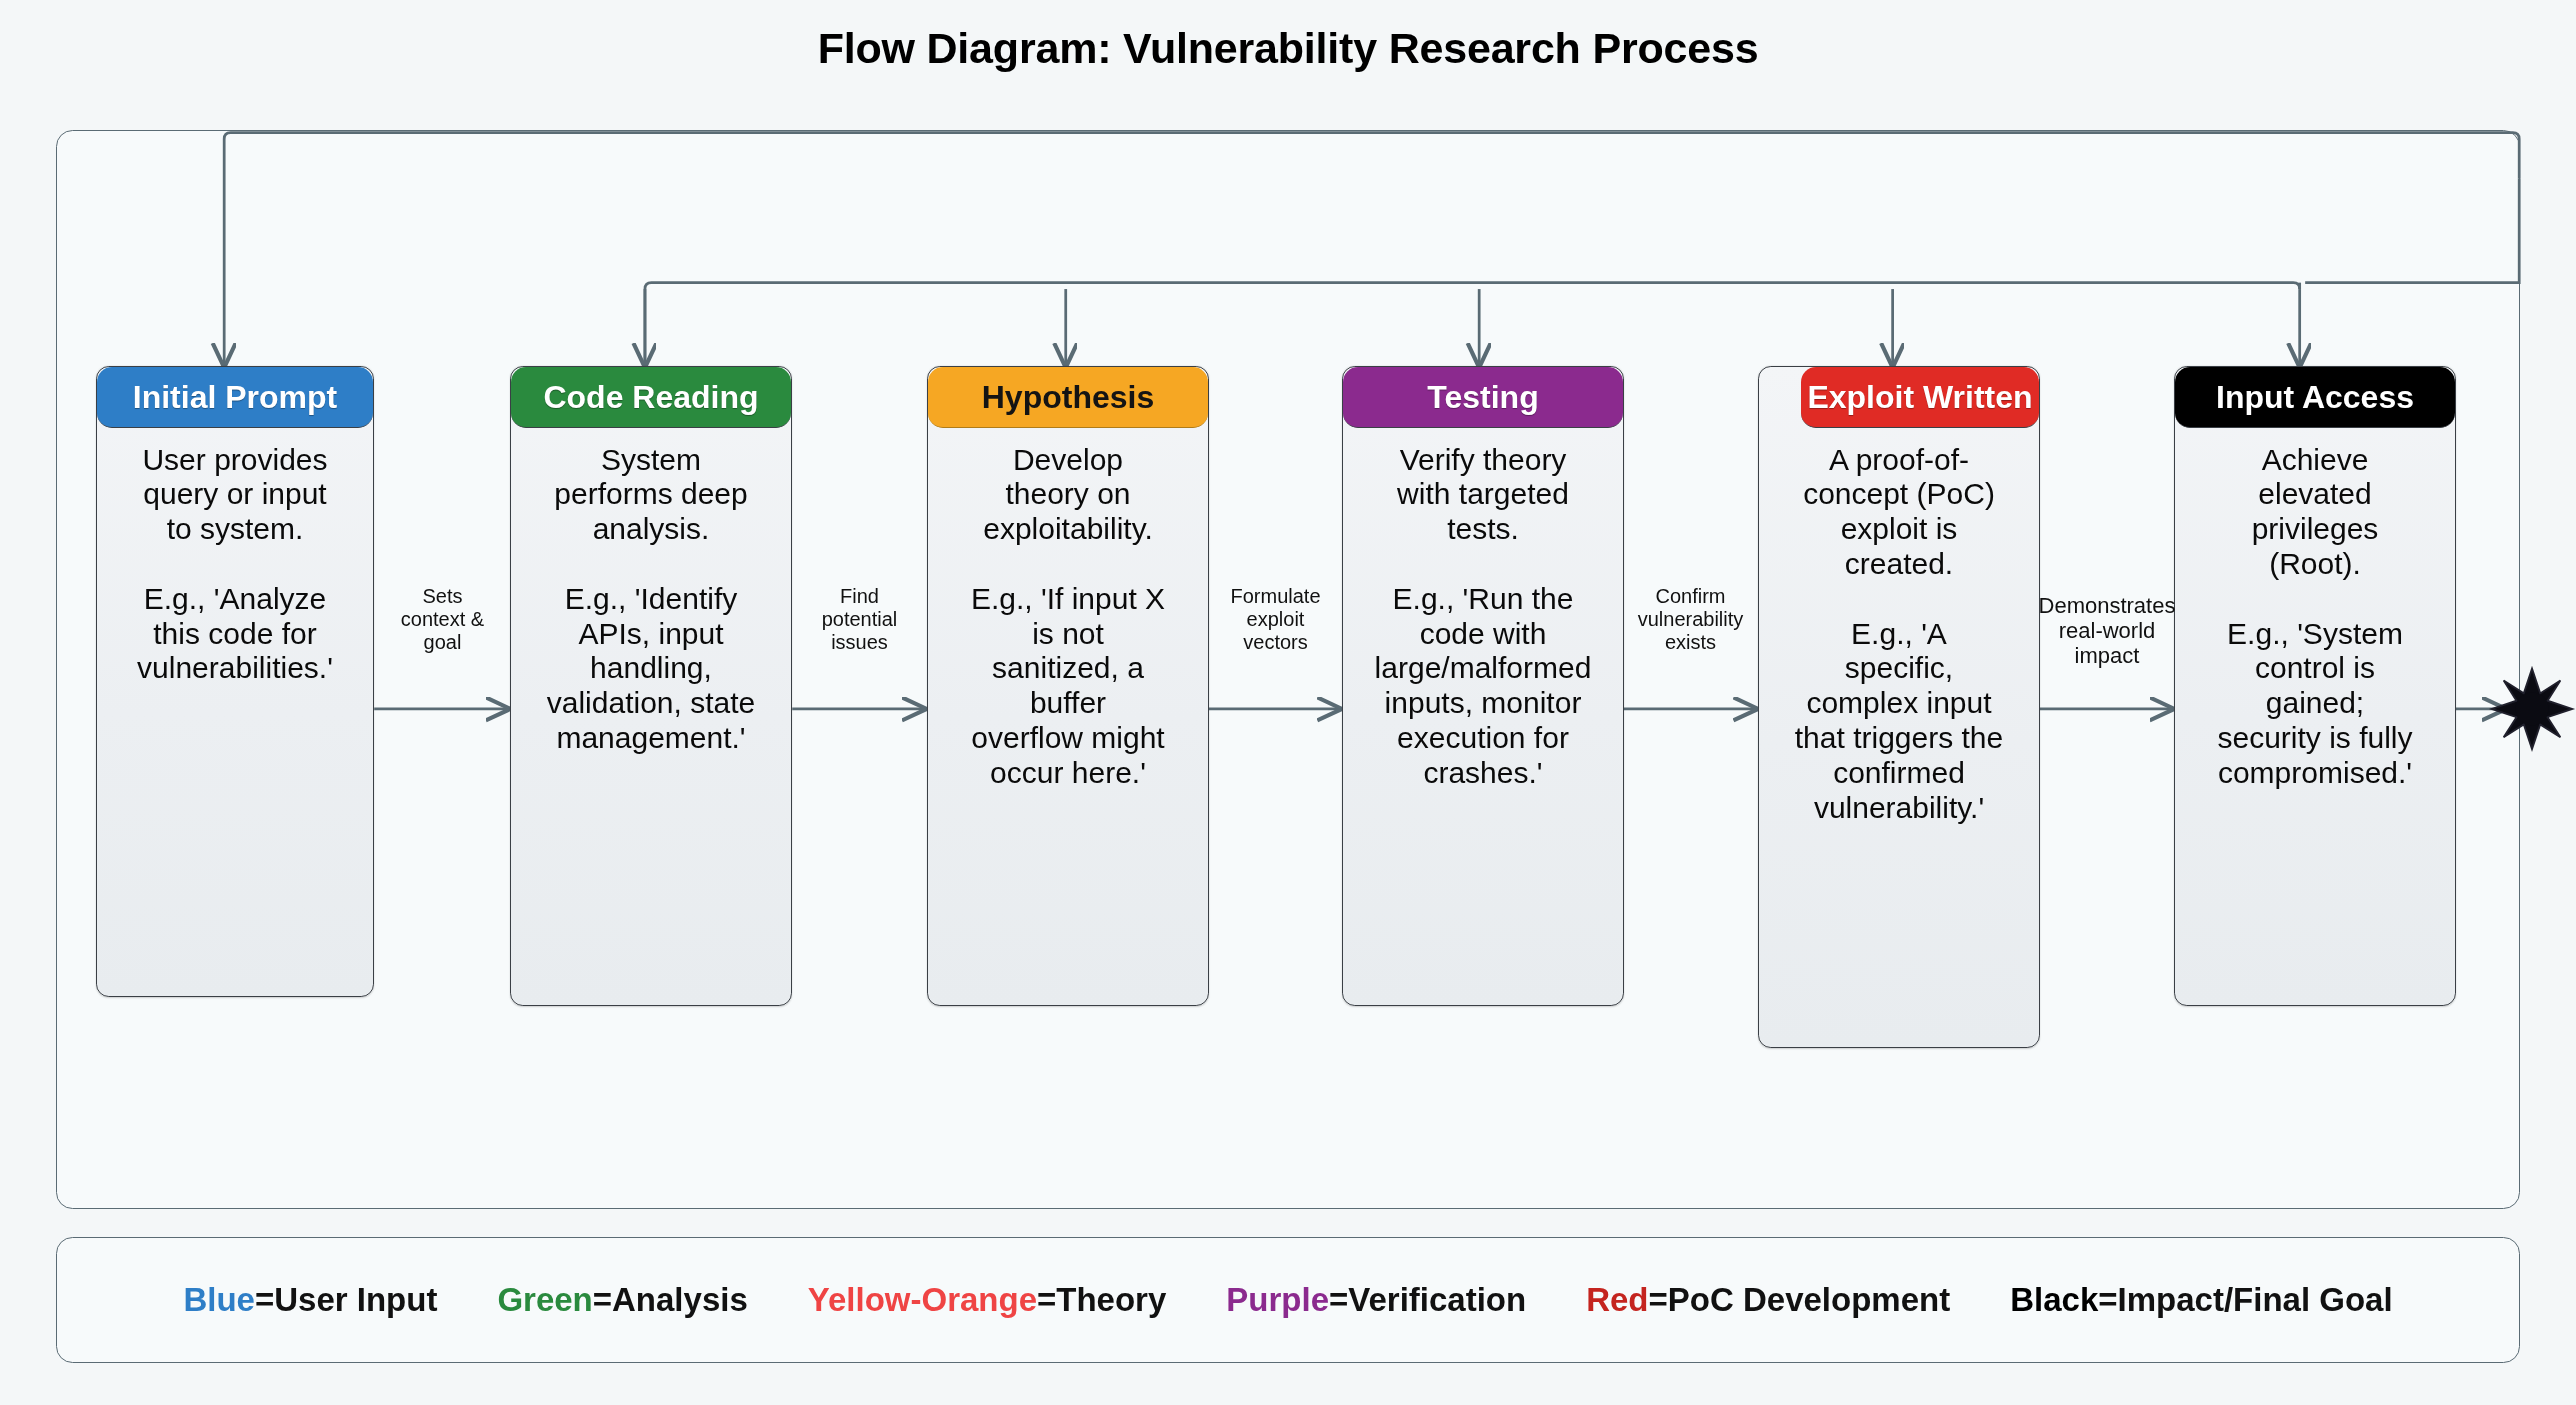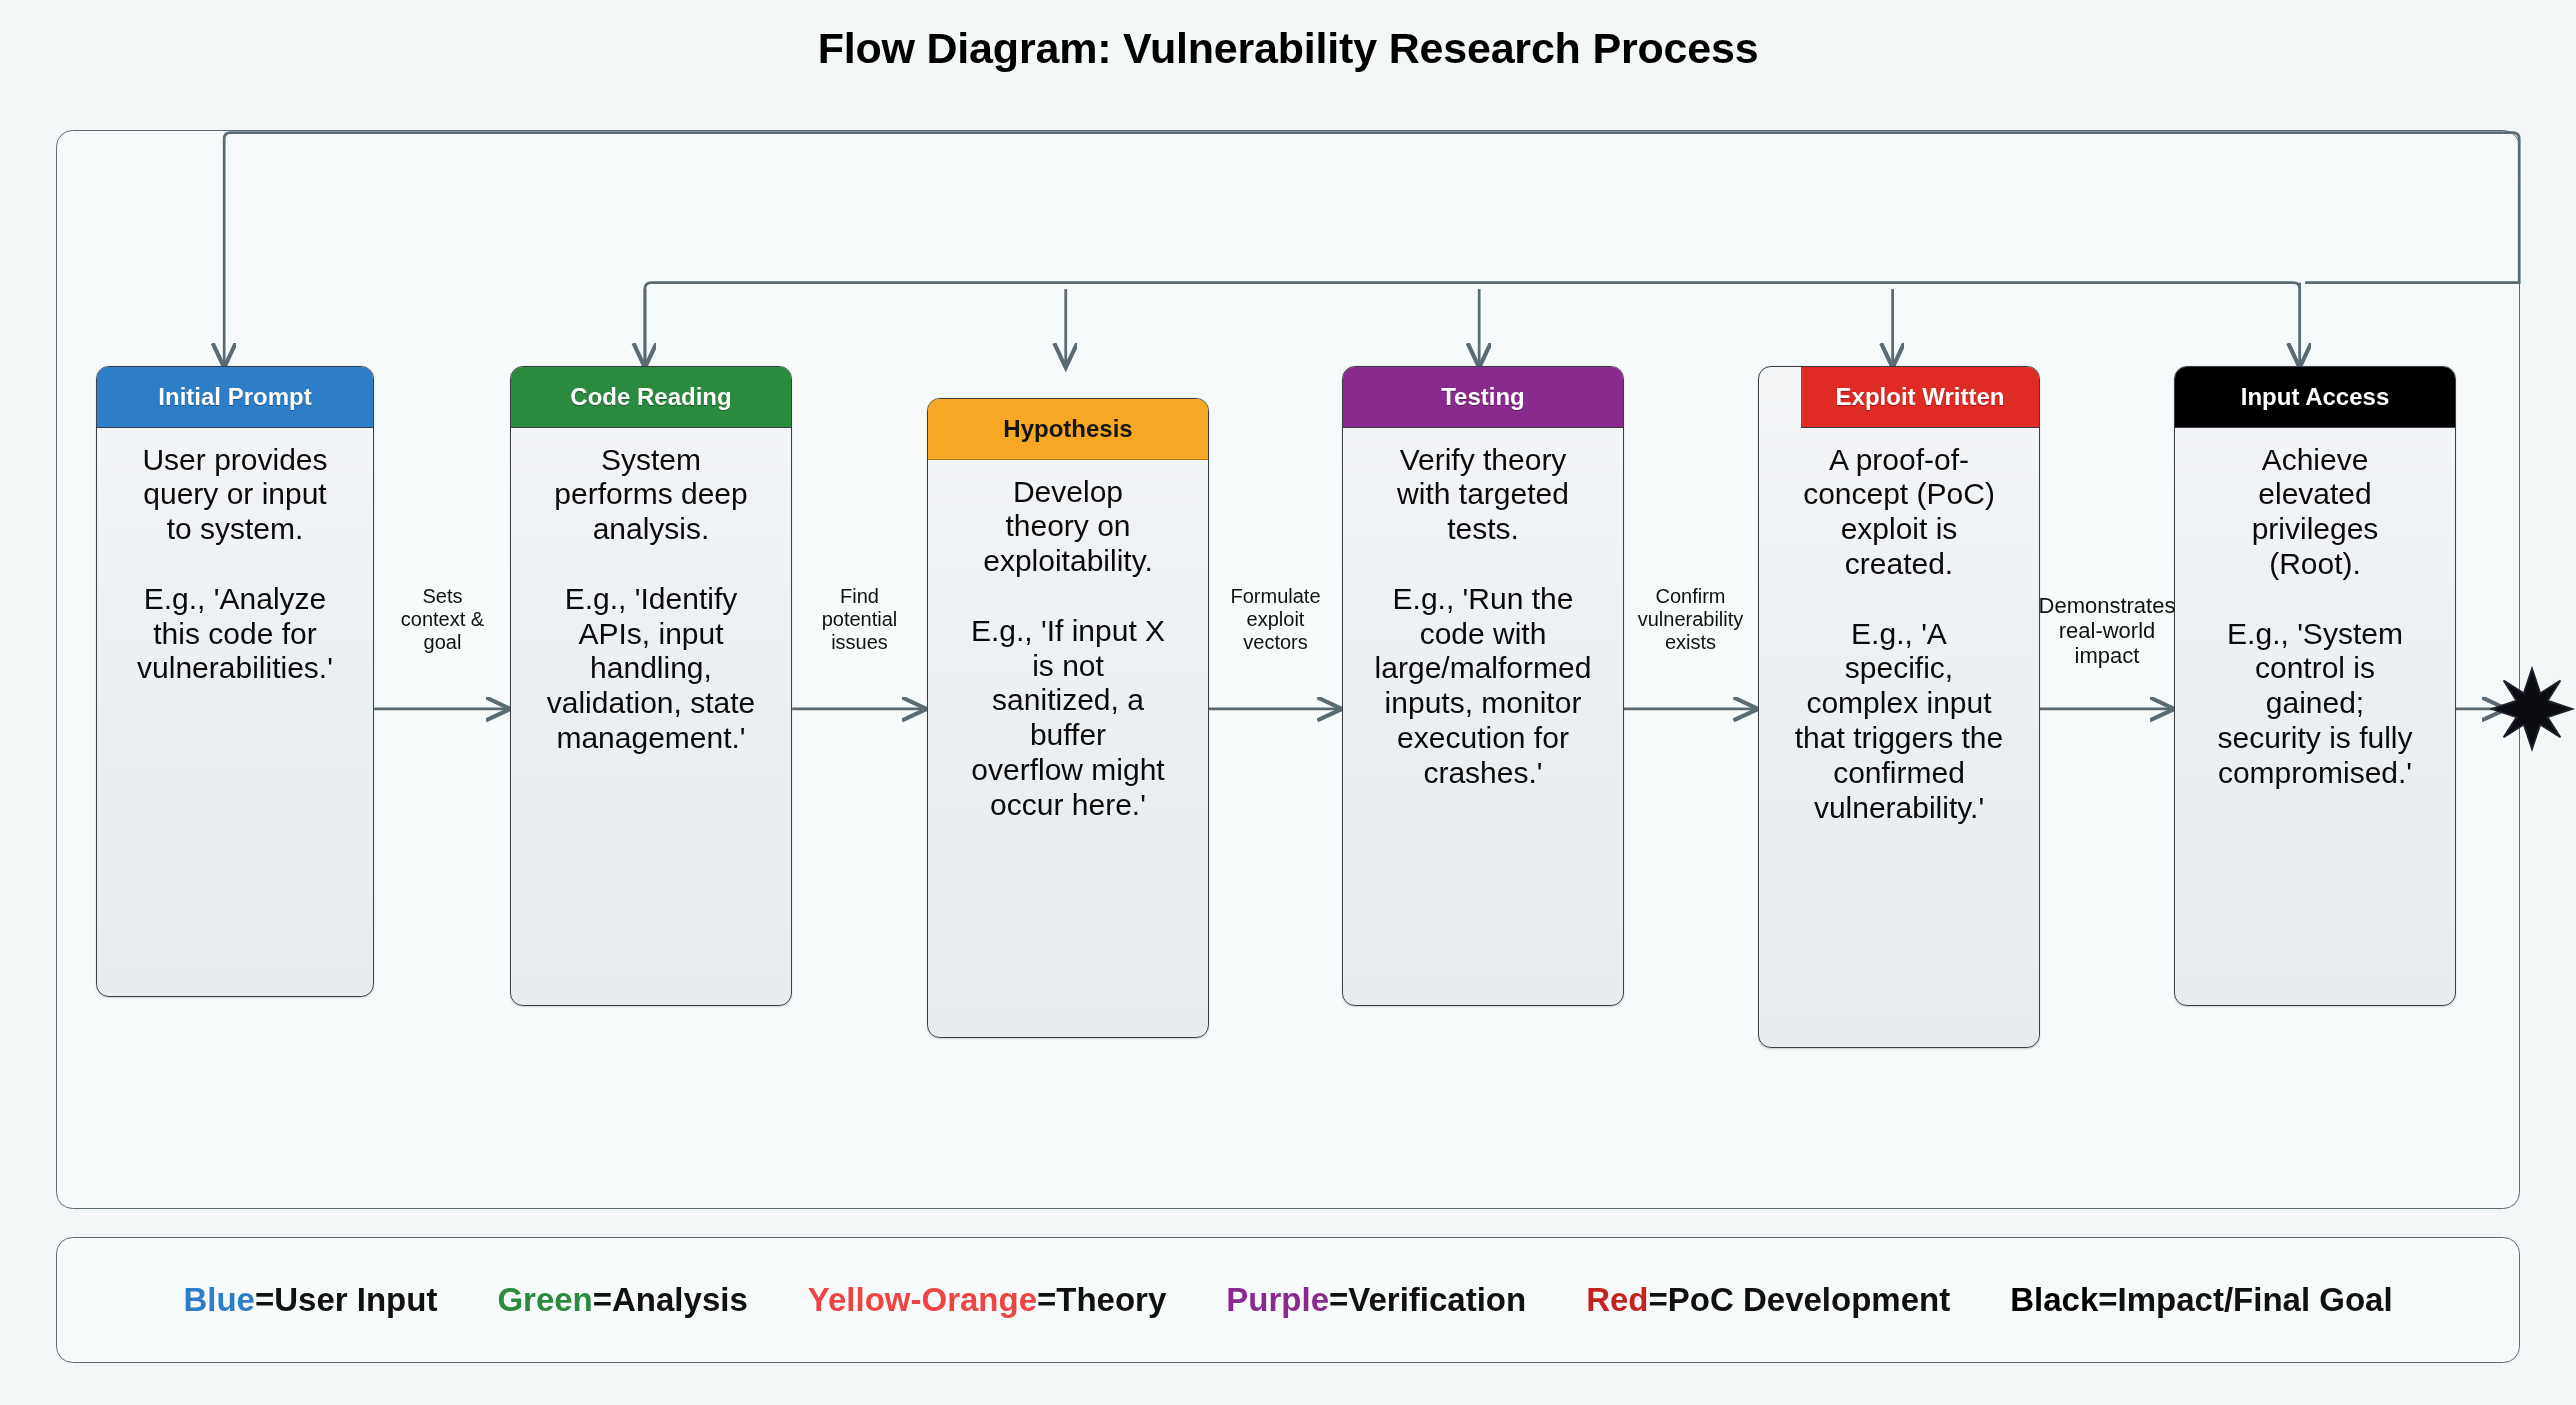--- a/index.html
+++ b/index.html
@@ -75,25 +75,26 @@
     border-radius: 12.8px;
     background: linear-gradient(180deg,#f3f5f7 0%, #eceff2 55%, #e8ecef 100%);
     box-sizing: border-box;
     overflow: hidden;
     box-shadow: 0 0.9px 1.8px rgba(0,0,0,0.18);
   }
   .node-header {
     height: 60px;
     line-height: 60px;
     text-align: center;
-    font-size: 24px;
+    font-size: 32px;
     font-weight: bold;
     color: #ffffff;
     border-bottom: 1.8px solid #3a3f45;
     text-shadow: 0 0.9px 0.9px rgba(0,0,0,0.35);
+    border-radius: 15px;
   }
   .node-header.dark-text {
     color: #141414;
     text-shadow: none;
   }
   .node-body {
     padding: 14.6px 12.8px 12.8px 12.8px;
     text-align: center;
     font-size: 30px;
     line-height: 1.16;
@@ -188,21 +189,21 @@
 performs deep
 analysis.
 
 E.g., 'Identify
 APIs, input
 handling,
 validation, state
 management.'</div>
 </div>
 
-<div class="node" style="left:927px; top:366px; width:282px; height:640px;margin-top:32px;">
+<div class="node" style="left:927px; top:366px; width:282px; height:640px;">
   <div class="node-header dark-text" style="background:#f6a723; border-bottom-color:#b07c18;">Hypothesis</div>
   <div class="node-body">Develop
 theory on
 exploitability.
 
 E.g., 'If input X
 is not
 sanitized, a
 buffer
 overflow might

